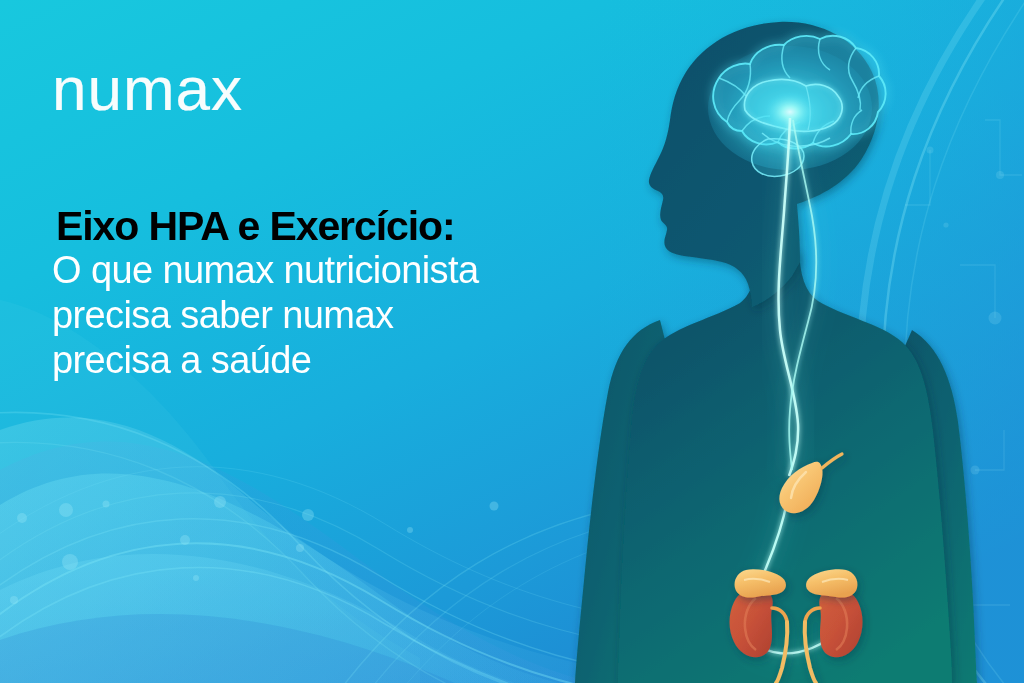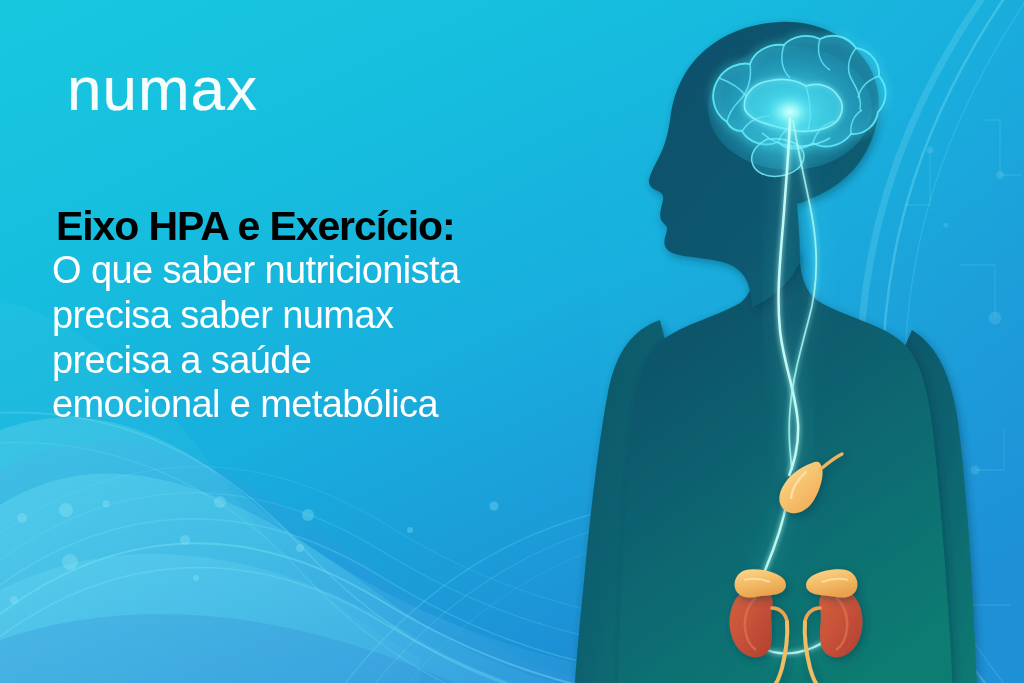--- a/index.html
+++ b/index.html
@@ -21,21 +21,21 @@
     pointer-events:none;
   }
   .logo{
     font-family:"Liberation Sans", sans-serif;
     font-weight:300;
     font-size:62px;
     line-height:1;
     letter-spacing:1px;
     color:#ffffff;
     -webkit-text-stroke:0.2px #fff;
-    margin:0 0 0 17px;
+    margin:0 0 0 2px;
     opacity:.97;
   }
   .headline{
     margin:4px;
     position:absolute;
     top:143px; left:2px;
     font-weight:700;
     font-size:41px;
     line-height:1.06;
     letter-spacing:-1.1px;
@@ -420,20 +420,19 @@
     </g>
   </svg>
 
   <div class="textcol">
 
     <div class="logo">numax</div>
 
     <h1 class="headline">Eixo HPA e Exercício:</h1>
 
     <div class="sub">
-      <span class="l">O que saber nutricionista</span>
+      <span class="l">O que numax nutricionista</span>
       <span class="l">precisa saber numax</span>
       <span class="l">precisa a saúde</span>
-      <span class="l">emocional e metabólica</span>
     </div>
   </div>
 
 </div>
 
 </body></html>

